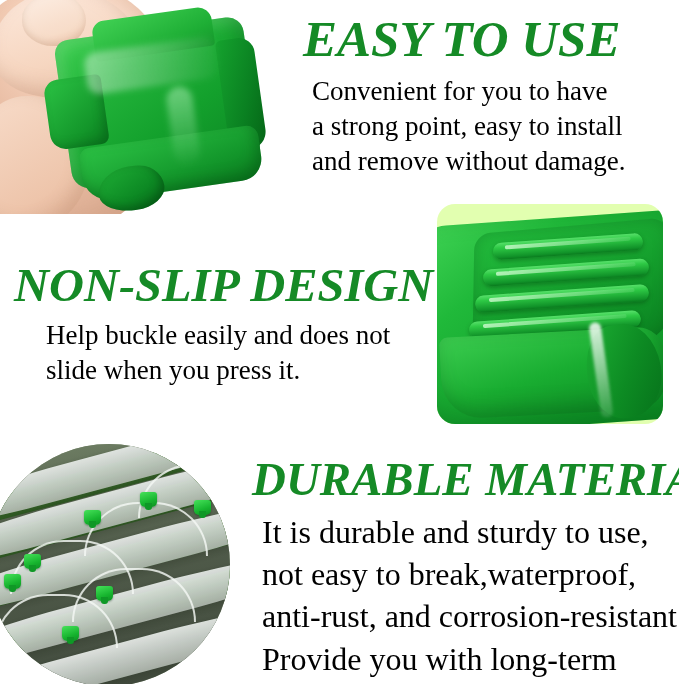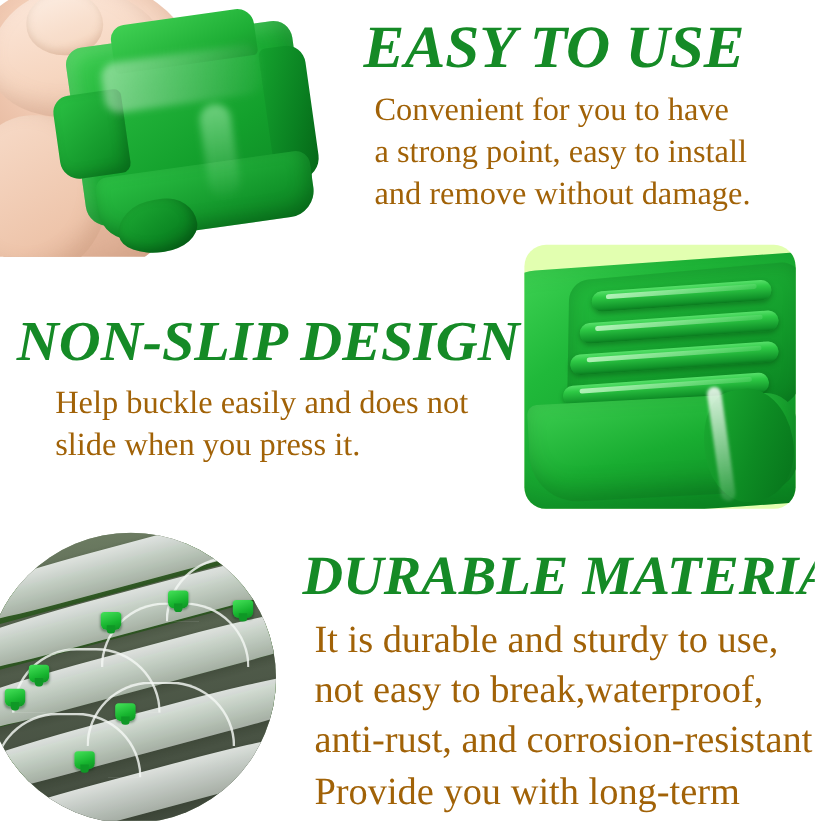--- a/index.html
+++ b/index.html
@@ -29,21 +29,21 @@
     font-weight: bold;
     font-style: italic;
     color: #158a26;
     white-space: nowrap;
     line-height: 1;
     letter-spacing: 0px;
   }
   .feature-body {
     position: absolute;
     font-family: "Liberation Serif", "DejaVu Serif", serif;
-    color: #a16207;
+    color: #000000;
     line-height: 1.30;
     white-space: pre-line;
   }
 
   
   #sec1-heading {
     left: 303px;
     top: 14px;
     font-size: 50px;
     transform: scaleX(1.02);

